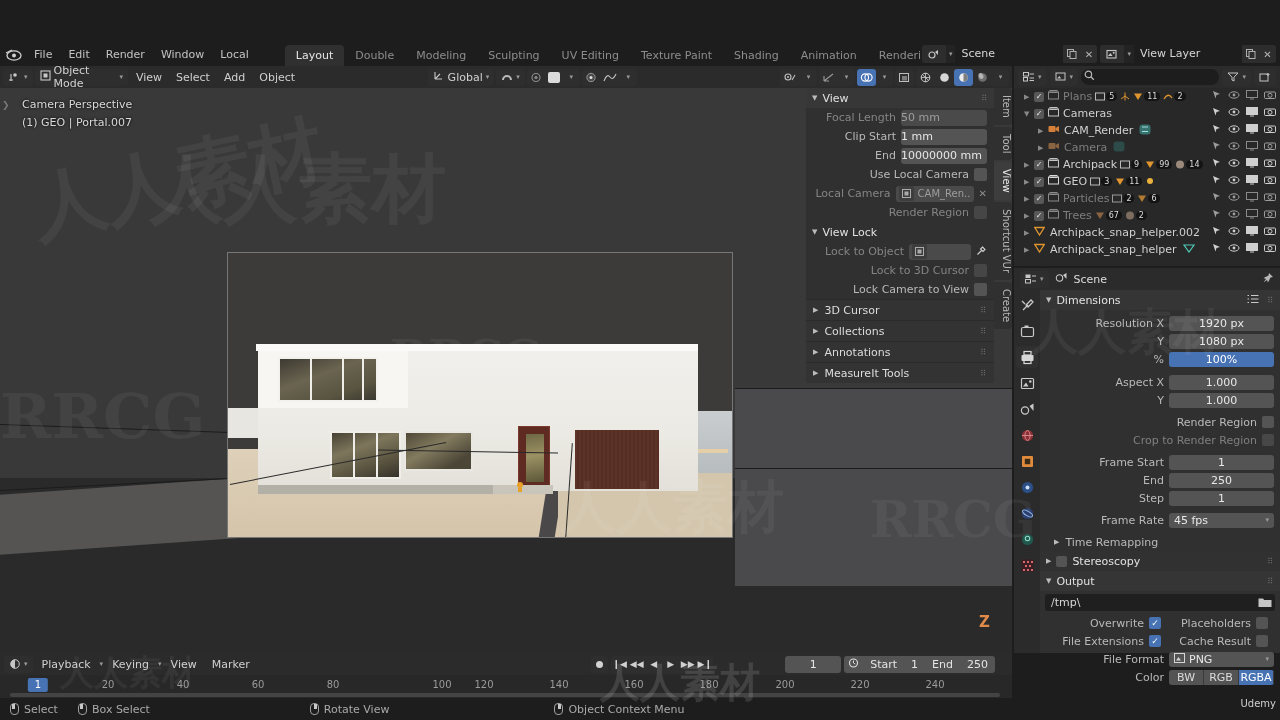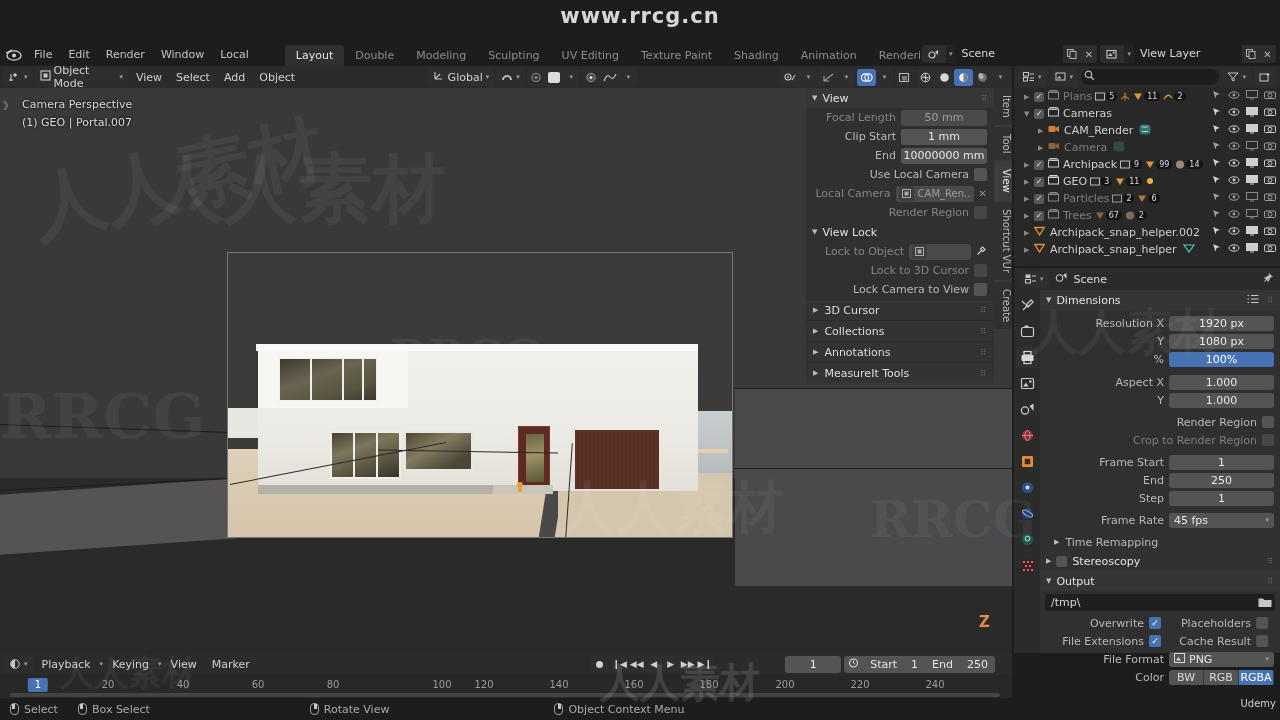--- a/index.html
+++ b/index.html
@@ -111,21 +111,21 @@
 
   
   .npanel { position:absolute; left:806px; top:88px; width:188px; background:#303030; }
   .np-hdr { height:20px; display:flex; align-items:center; padding:0 6px; gap:5px;
             color:#e0e0e0; font-size:11px; background:#373737; }
   .np-row { height:19px; display:flex; align-items:center; justify-content:flex-end;
             gap:5px; padding:0 7px 0 4px; }
   .np-lbl { font-size:11px; color:#b8b8b8; }
   .np-lbl.dim { color:#848484; }
   .np-val { width:86px; height:16px; background:#545454; border-radius:3px;
-            text-align:center; line-height:16px; font-size:11px; color:#e6e6e6; }
+            text-align:left; line-height:16px; font-size:11px; color:#e6e6e6; }
   .np-val.dim { background:#4a4a4a; color:#9d9d9d; }
   .np-cb { width:13px; height:13px; background:#545454; border-radius:2px; }
   .np-cb.dim { background:#464646; }
   .np-sub { height:21px; display:flex; align-items:center; gap:6px; padding:0 7px;
             background:#333333; color:#dcdcdc; font-size:11px; border-top:1px solid #2b2b2b;}
   .tri { font-size:7px; color:#bbb; }
   .grip { margin-left:auto; color:#6a6a6a; font-size:8px; letter-spacing:1px; }
   .np-icon-sq { width:15px; height:15px; background:#3d3d3d; border-radius:2px;
                 display:flex;align-items:center;justify-content:center; }
 
@@ -208,21 +208,20 @@
   .mouse { width:9px; height:12px; border:1px solid #a0a0a0; border-radius:4px; position:relative; }
   .mouse i { position:absolute; top:0; width:3px; height:5px; background:#c8c8c8; }
   .sb-right { margin-left:auto; padding-right:6px; color:#adadad; }
   .udemy { position:absolute; right:4px; top:698px; color:#cfcfcf; font-size:10px; z-index:960;}
 </style>
 </head>
 <body>
 
 <div id="app">
 
-  <div class="wm wm-top">www.rrcg.cn</div>
   <div class="wm wm-cn" style="left:30px; top:130px; transform:rotate(-12deg);">人人素材</div>
   <div class="wm wm-cn" style="left:150px; top:140px;">人人素材</div>
   <div class="wm wm-rrcg" style="left:0px; top:380px;">RRCG</div>
   <div class="wm wm-rrcg" style="left:390px; top:330px; font-size:46px;">RRCG</div>
   <div class="wm wm-rrcg" style="left:870px; top:490px; font-size:50px;">RRCG</div>
   <div class="wm wm-cn" style="left:560px; top:470px; font-size:56px;">人人素材</div>
   <div class="wm wm-cn" style="left:600px; top:655px; font-size:40px; color:rgba(255,255,255,0.12);">人人素材</div>
   <div class="wm wm-cn" style="left:60px; top:650px; font-size:34px;">人人素材</div>
   <div class="wm wm-cn" style="left:1030px; top:300px; font-size:48px;">人人素材</div>
   <div class="udemy">Udemy</div>

